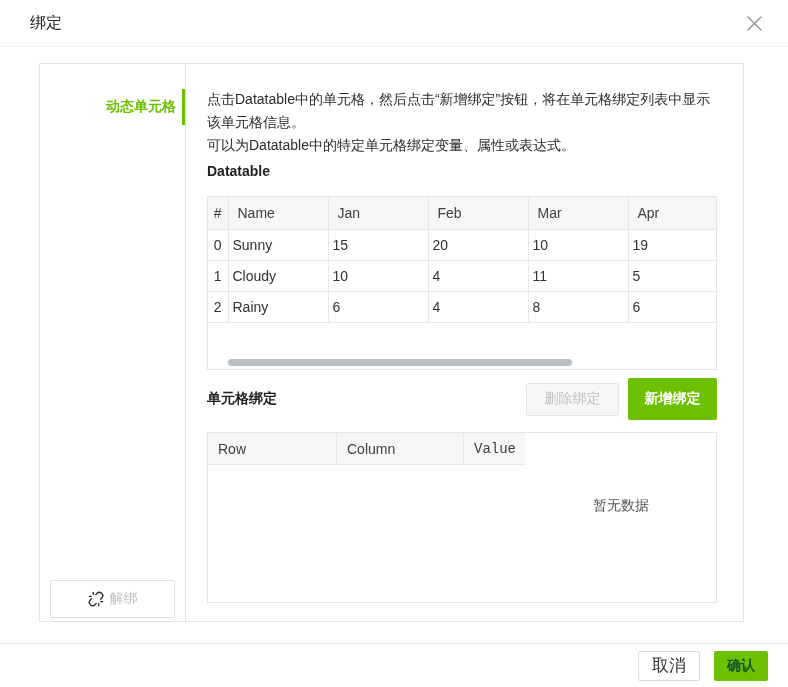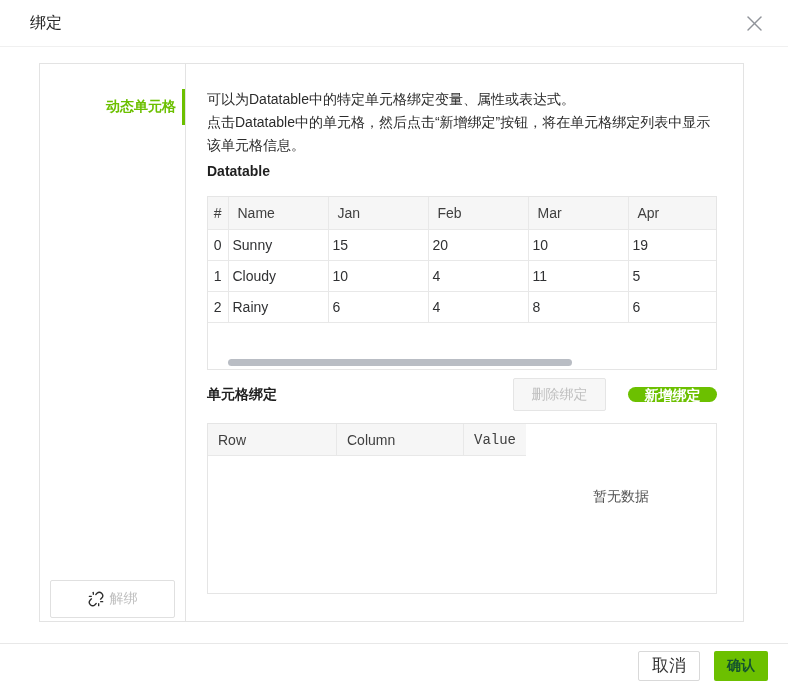--- a/index.html
+++ b/index.html
@@ -53,22 +53,22 @@
   .dt-wrap th:last-child,.dt-wrap td:last-child{border-right:none;}
   .dt-wrap th.idx,.dt-wrap td.idx{text-align:center;padding:0 2px;}
   .hscroll{position:absolute;left:20px;bottom:3px;width:344px;height:7px;border-radius:4px;
     background:#b9bdc4;cursor:pointer;}
 
   
   .bind-row{margin-top:8px;display:flex;align-items:center;}
   .bind-row .section-label{flex:1;}
   .btn-del{width:93px;height:33px;background:#f7f7f7;border:1px solid #e5e5e5;color:var(--muted);
     font-size:14px;border-radius:2px;}
-  .btn-add{width:89px;height:15px;background:var(--green);border:none;color:#fff;font-weight:700;
-    font-size:14px;margin-left:22px;border-radius:9px;cursor:pointer;}
+  .btn-add{width:89px;height:42px;background:var(--green);border:none;color:#fff;font-weight:700;
+    font-size:14px;margin-left:9px;border-radius:2px;cursor:pointer;}
 
   .bind-table{margin-top:12px;height:171px;border:1px solid #e5e5e5;display:flex;flex-direction:row;}
   .bt-header{display:flex;height:32px;background:var(--header-bg);border-bottom:1px solid var(--cell-border);
     font-size:14px;color:#404040;flex-shrink:0;}
   .bt-header .hcell{display:flex;align-items:center;padding:0 10px;border-right:1px solid var(--cell-border);}
   .bt-header .c-row{width:129px;}
   .bt-header .c-col{width:127px;}
   .bt-header .c-val{flex:1;border-right:none;font-family:Liberation Mono, monospace;}
   .bt-body{flex:1;display:flex;align-items:center;justify-content:center;color:#555;
     font-size:14px;padding-bottom:24px;}
@@ -111,22 +111,22 @@
           <line x1="16" x2="16" y1="19" y2="22"></line>
             <line x1="19" x2="22" y1="16" y2="16"></line>
         </svg>
       </span>
       <span>解绑</span>
     </button>
   </div>
 
   <div class="content">
     <div class="desc">
+      <div>点击Datatable中的单元格，然后点击“新增绑定”按钮，将在单元格绑定列表中显示该单元格信息。</div>
       <div>可以为Datatable中的特定单元格绑定变量、属性或表达式。</div>
-      <div>点击Datatable中的单元格，然后点击“新增绑定”按钮，将在单元格绑定列表中显示该单元格信息。</div>
     </div>
 
     <div class="section-label dt-label">Datatable</div>
 
     <div class="dt-wrap">
       <table>
         <colgroup>
             <col style="width:20px">
             <col style="width:100px">
             <col style="width:100px">

